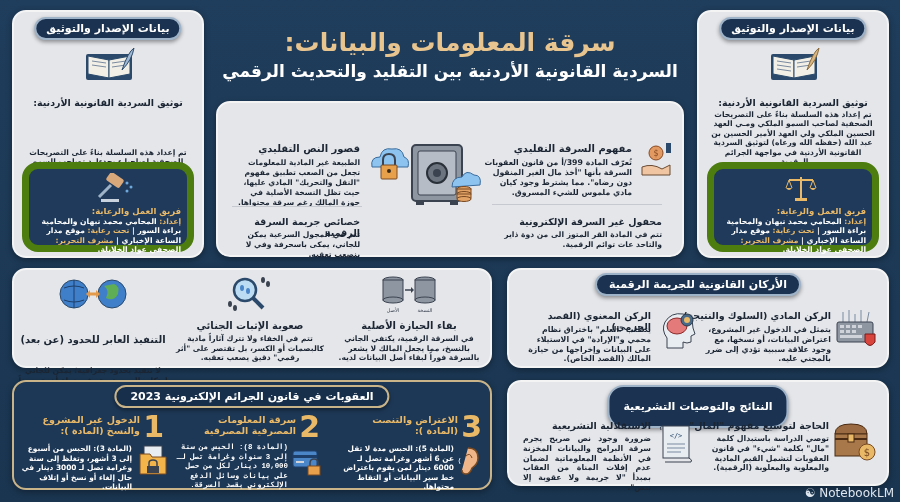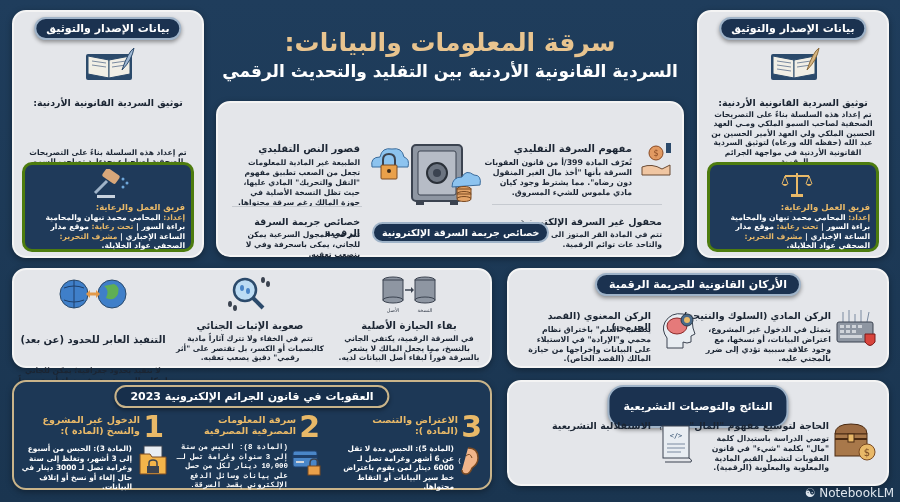--- a/index.html
+++ b/index.html
@@ -6,21 +6,21 @@
 html,body{width:900px;height:502px;overflow:hidden}
 body{background:#1d3a57;background:linear-gradient(180deg,#1f3d5c 0%,#1a3550 100%);font-family:"DejaVu Sans","Liberation Sans",sans-serif;color:#1b2533;position:relative;direction:rtl}
 .abs{position:absolute}
 .card{position:absolute;background:#e4e6ea;border:2px solid #f4f4f4;border-radius:14px;box-shadow:0 2px 6px rgba(0,0,0,.35)}
 .pill{position:absolute;left:50%;transform:translateX(-50%);background:#1b3250;color:#fff;border:2px solid #9fb3c8;border-radius:16px;font-weight:bold;white-space:nowrap;text-align:center;box-shadow:0 2px 4px rgba(0,0,0,.4)}
 .t{font-weight:bold;color:#1b2533}
 .p{font-size:8.2px;line-height:10.2px;color:#1b2533;font-weight:bold}
 .gold{color:#e9b968}
 .title1{left:0;right:0;top:28px;text-align:center;color:#e8c48f;font-size:25px;font-weight:bold}
 .title2{left:0;right:0;top:61px;text-align:center;color:#fff;font-size:17px;font-weight:bold}
-.darkbox{position:absolute;background:#1f3a5a;border-radius:10px;border:3px solid #4d7c0f}
+.darkbox{position:absolute;background:#1f3a5a;border-radius:16px;border:7px solid #4d7c0f}
 .darkbox .p{color:#fff}
 .divider{position:absolute;height:1px;background:#c6cad0}
 .numbig{font-size:30px;font-weight:bold;color:#e9b968;line-height:30px}
 .nl{position:absolute;right:6px;bottom:2px;color:#dfe6ee;font-size:12px;direction:ltr}
 svg{display:block}
 </style>
 </head>
 <body>
 
 <div class="abs title1">سرقة المعلومات والبيانات:</div>
@@ -146,21 +146,20 @@
         <rect x="13" y="22" width="16" height="14" rx="1" fill="#e9a04a" stroke="#7a4a22"></rect>
         <circle cx="21" cy="28" r="2" fill="#3b2a1a"></circle>
       </svg>
   </div>
   <div class="abs t" style="left:14px;width:128px;text-align:right;top:40px;font-size:10px;">قصور النص التقليدي</div>
   <div class="abs p" style="left:14px;width:128px;top:55px;font-size:7.6px;line-height:10px;">الطبيعة غير المادية للمعلومات تجعل من الصعب تطبيق مفهوم "النقل والتحريك" المادي عليها، حيث تظل النسخة الأصلية في حوزة المالك رغم سرقة محتواها.</div>
   <div class="divider" style="left:14px;width:130px;top:103px;"></div>
   <div class="abs t" style="left:14px;width:128px;text-align:right;top:113px;font-size:9.5px;">خصائص جريمة السرقة الرقمية</div>
   <div class="abs p" style="left:14px;width:128px;top:127px;font-size:7.6px;line-height:10px;">تتم في المجول السرعية يمكن للجاني، يمكى باسحرفة وفي لا ينصعب تعقبه.</div>
 
-  <div class="abs" style="left:154px;top:119px;background:#1b3250;color:#fff;border:2px solid #9fb3c8;border-radius:14px;font-size:9.5px;font-weight:bold;padding:3px 8px;white-space:nowrap;">خصائص جريمة السرقة الإلكترونية</div>
 </div>
 
 <div class="card" style="left:12px;top:268px;width:480px;height:100px;">
   <div class="abs" style="right:165px;top:4px;width:150px;text-align:center;">
     <div style="height:40px;display:flex;justify-content:center;">
       <svg width="50" height="40" viewBox="0 0 50 40">
           <circle cx="20" cy="16" r="11" fill="#bcdcf4" stroke="#2b4a6b" stroke-width="2.5"></circle>
           <line x1="28" y1="24" x2="38" y2="34" stroke="#2b4a6b" stroke-width="4"></line>
           <g fill="#4a86c8">
             <ellipse cx="17" cy="14" rx="2" ry="3"></ellipse>
@@ -318,15 +317,16 @@
         <path d="M4 4 Q0 4 2 8 M30 36 Q34 38 32 40 L6 40" fill="none" stroke="#3b4350"></path>
         <text x="17" y="16" font-size="7" text-anchor="middle" fill="#2b4a6b" font-family="DejaVu Sans Mono">&lt;/&gt;</text>
         <g stroke="#7a8aa0">
           <line x1="8" y1="22" x2="26" y2="22"></line>
           <line x1="8" y1="26" x2="26" y2="26"></line>
           <line x1="8" y1="30" x2="22" y2="30"></line>
         </g>
       </svg>
   </div>
   <div class="abs t" style="left:14px;width:128px;text-align:right;top:38px;font-size:9.5px;">الاستقلالية التشريعية</div>
+  <div class="abs p" style="left:14px;width:128px;top:52px;font-size:7.8px;line-height:9.8px;text-align:justify;">ضرورة وجود نص صريح يجرم سرقة البرامج والبيانات المخزنة في الأنظمة المعلوماتية لضمان عدم إفلات المناة من العقاب بمبدأ "لا جريمة ولا عقوبة إلا بنص".</div>
 </div>
 
 <div class="nl"><span>☯</span> <span>NotebookLM</span></div>
 
 </body></html>

